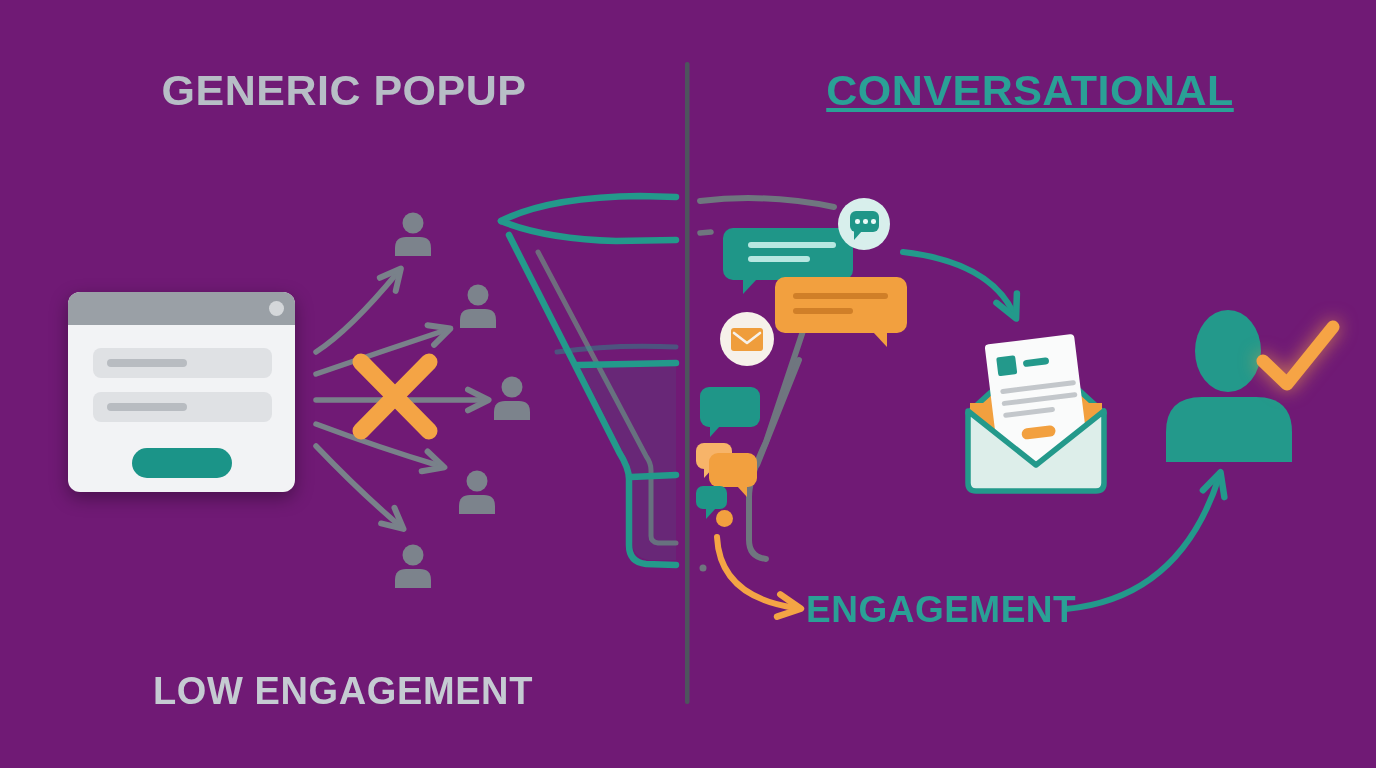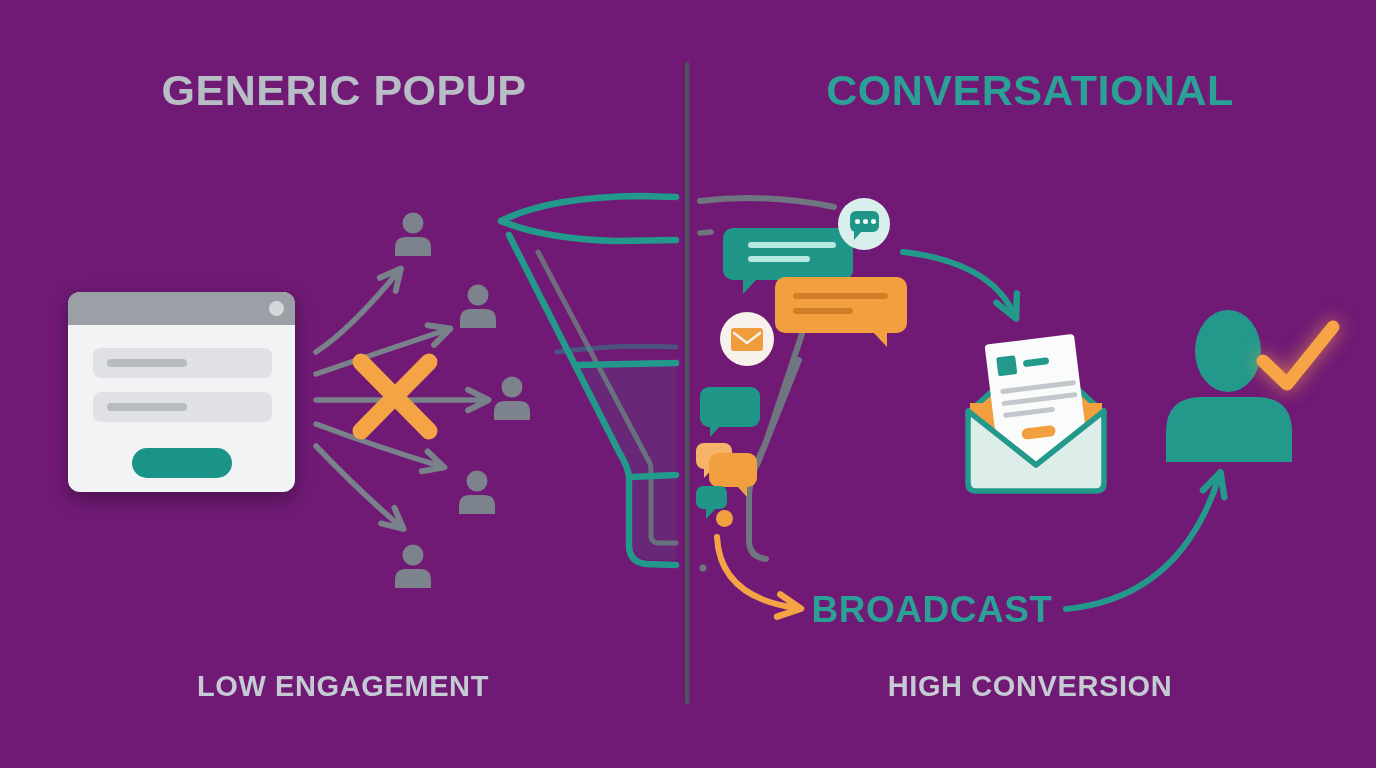--- a/index.html
+++ b/index.html
@@ -9,22 +9,22 @@
     font-family:"Liberation Sans",sans-serif;
   }
   .abs{position:absolute;}
   svg{display:block;}
   .art{position:absolute;left:0;top:0;}
 
   
   .title{position:absolute;text-align:center;font-weight:bold;font-size:43px;line-height:1.22;letter-spacing:.5px;}
   .title .tline{display:block;}
   .title-left{left:98px;top:64px;width:492px;color:#b7bec6;}
-  .title-right{left:788px;top:64px;width:484px;color:#2aa096;}
-  .caption{position:absolute;text-align:center;font-weight:bold;font-size:29px;letter-spacing:.6px;color:#c5cbd2;}
+  .title-right{left:788px;top:64px;width:484px;color:#2aa096;text-decoration:underline;}
+  .caption{position:absolute;text-align:center;font-weight:bold;font-size:38px;letter-spacing:.6px;color:#c5cbd2;}
   .caption-left{left:143px;top:670px;width:400px;}
   .caption-right{left:830px;top:670px;width:400px;}
   .conversion{position:absolute;left:806px;top:589px;width:252px;text-align:center;
     font-weight:bold;font-size:37px;letter-spacing:.5px;color:#2aa096;}
 
   
   .popup{position:absolute;left:68px;top:292px;width:227px;height:200px;background:#f2f3f5;border-radius:12px;box-shadow:0 6px 18px rgba(0,0,0,.35);}
   .popup-header{position:absolute;left:0;top:0;width:227px;height:33px;background:#9aa0a6;border-radius:12px 12px 0 0;}
   .popup-dot{position:absolute;right:11px;top:9px;width:15px;height:15px;border-radius:50%;background:#d4d7da;}
   .popup-field{position:absolute;left:25px;width:179px;height:30px;background:#dfe1e4;border-radius:8px;}
@@ -224,18 +224,17 @@
       <ellipse cx="68" cy="51" rx="33" ry="41" fill="#23998b"></ellipse>
       <path d="M6,162 L6,132 Q6,97 42,97 L96,97 Q132,97 132,132 L132,162 Z" fill="#23998b"></path>
     </svg>
   </div>
   <div class="abs glow-check" style="left:1253px;top:313px;width:92px;height:84px;">
     <svg width="92" height="84" viewBox="0 0 92 84">
       <polyline points="10,48 34,71 80,14" fill="none" stroke="#f6a445" stroke-width="13" stroke-linecap="round" stroke-linejoin="round"></polyline>
     </svg>
   </div>
 
-  <div class="conversion">BROADCAST</div>
+  <div class="conversion">ENGAGEMENT</div>
 
   <div class="caption caption-left">LOW ENGAGEMENT</div>
-  <div class="caption caption-right">HIGH CONVERSION</div>
 
 </div>
 
 </body></html>

